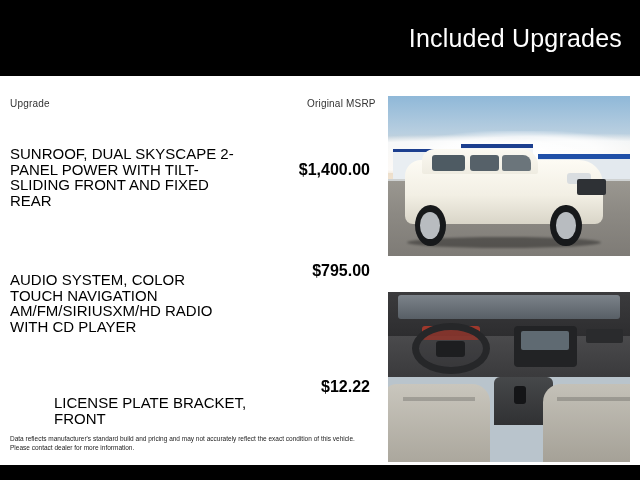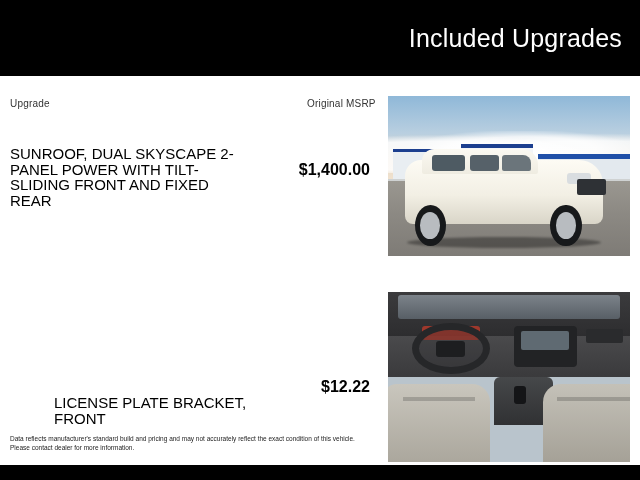--- a/index.html
+++ b/index.html
@@ -286,20 +286,24 @@
   <div class="sheet">
 
     <div class="col-head-upgrade">Upgrade</div>
     <div class="col-head-msrp">Original MSRP</div>
 
     <div class="row" id="row0">
       <div class="row-label">SUNROOF, DUAL SKYSCAPE 2-PANEL POWER WITH TILT-SLIDING FRONT AND FIXED REAR</div>
       <div class="row-price">$1,400.00</div>
     </div>
 
+    <div class="row" id="row1">
+      <div class="row-label">AUDIO SYSTEM, COLOR TOUCH NAVIGATION AM/FM/SIRIUSXM/HD RADIO WITH CD PLAYER</div>
+      <div class="row-price">$795.00</div>
+    </div>
 
     <div class="row" id="row2">
       <div class="row-label">LICENSE PLATE BRACKET, FRONT</div>
       <div class="row-price">$12.22</div>
     </div>
 
     <div class="disclaimer">Data reflects manufacturer's standard build and pricing and may not accurately reflect the exact condition of this vehicle. Please contact dealer for more information.</div>
 
     <div class="photo" id="photo-exterior">
       <div class="sky"></div>

